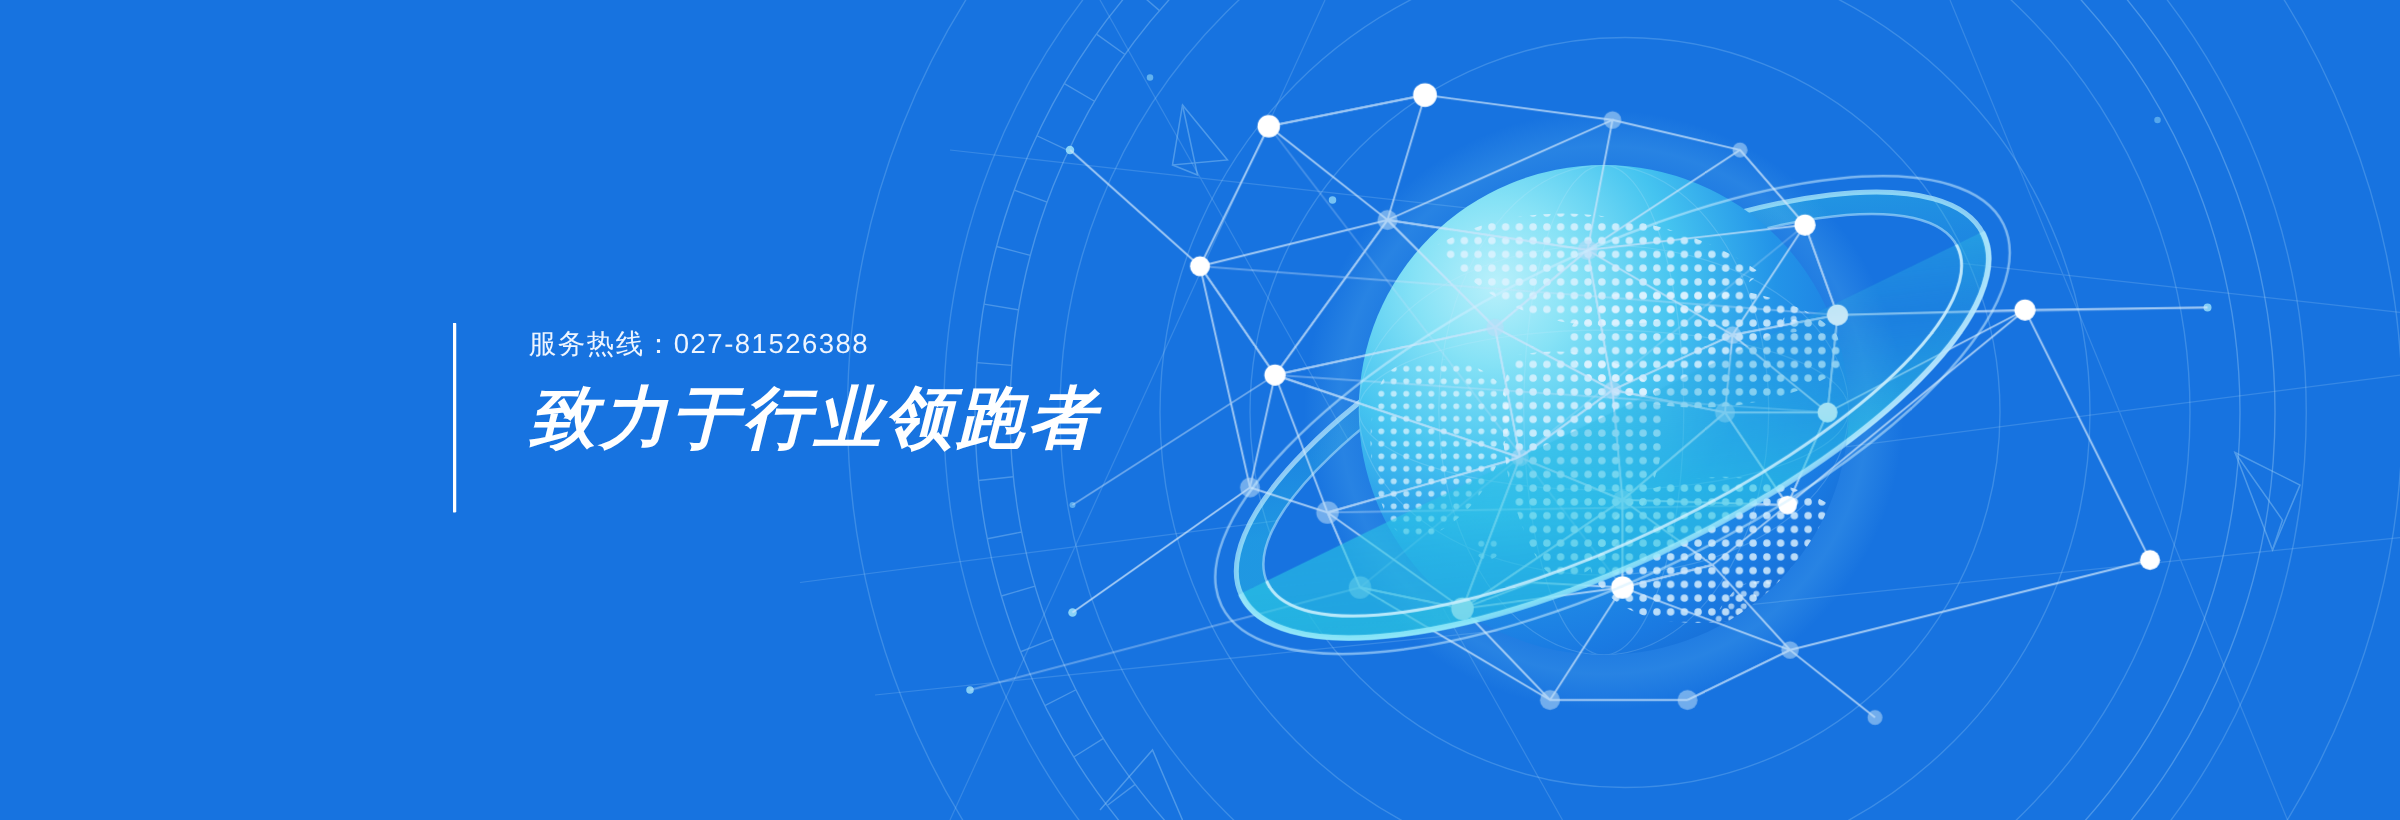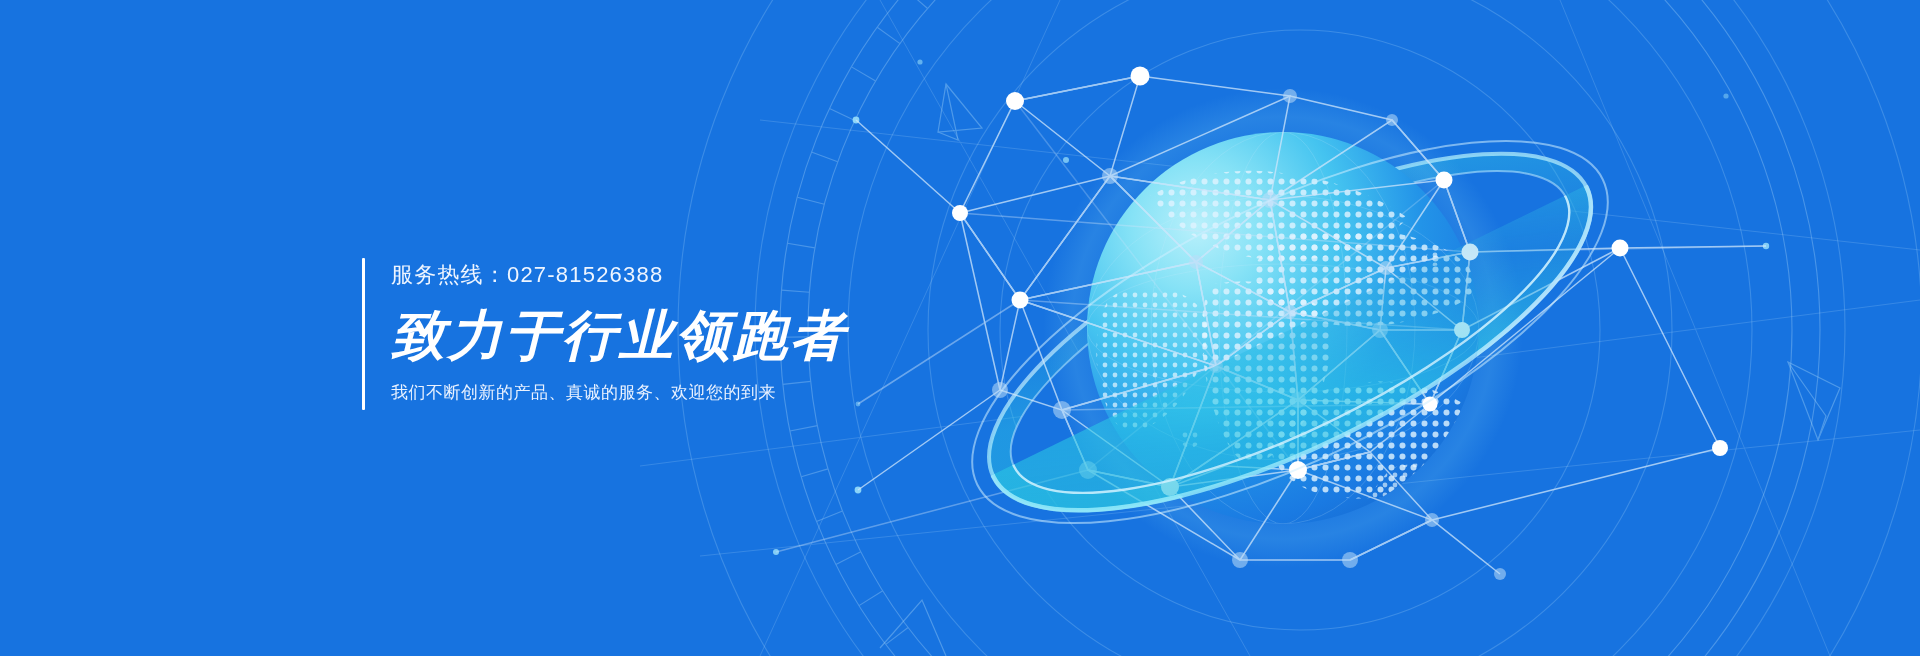--- a/index.html
+++ b/index.html
@@ -12,20 +12,21 @@
     position:relative;width:1920px;height:656px;overflow:hidden;
     background:#1773e0;
   }
   
   .deco{position:absolute;left:0;top:0;width:1920px;height:656px;pointer-events:none;}
   
   #text-block{
     position:absolute;left:362px;top:258px;
     display:flex;align-items:flex-end;
     z-index:20;
+    gap:32px;
   }
   #accent-bar{
     width:3px;background:#ffffff;border-radius:1px;
     align-self:stretch;flex:none;margin-right:0;
     height:152px;
   }
   #text-col{
     padding-left:26px;display:flex;flex-direction:column;justify-content:flex-start;
     height:152px;
   }
@@ -327,17 +328,16 @@
         <ellipse cx="1290" cy="332" rx="348" ry="128" stroke="#cfeeff" stroke-width="2" opacity="0.55"></ellipse>
       </g>
     </g>
   </svg>
 
   <div id="text-block">
     <div id="accent-bar"></div>
     <div id="text-col">
       <div id="hotline">服务热线：027-81526388</div>
       <div id="headline">致力于行业领跑者</div>
-      <div id="subtitle">我们不断创新的产品、真诚的服务、欢迎您的到来</div>
     </div>
   </div>
 
 </div>
 
 </body></html>

